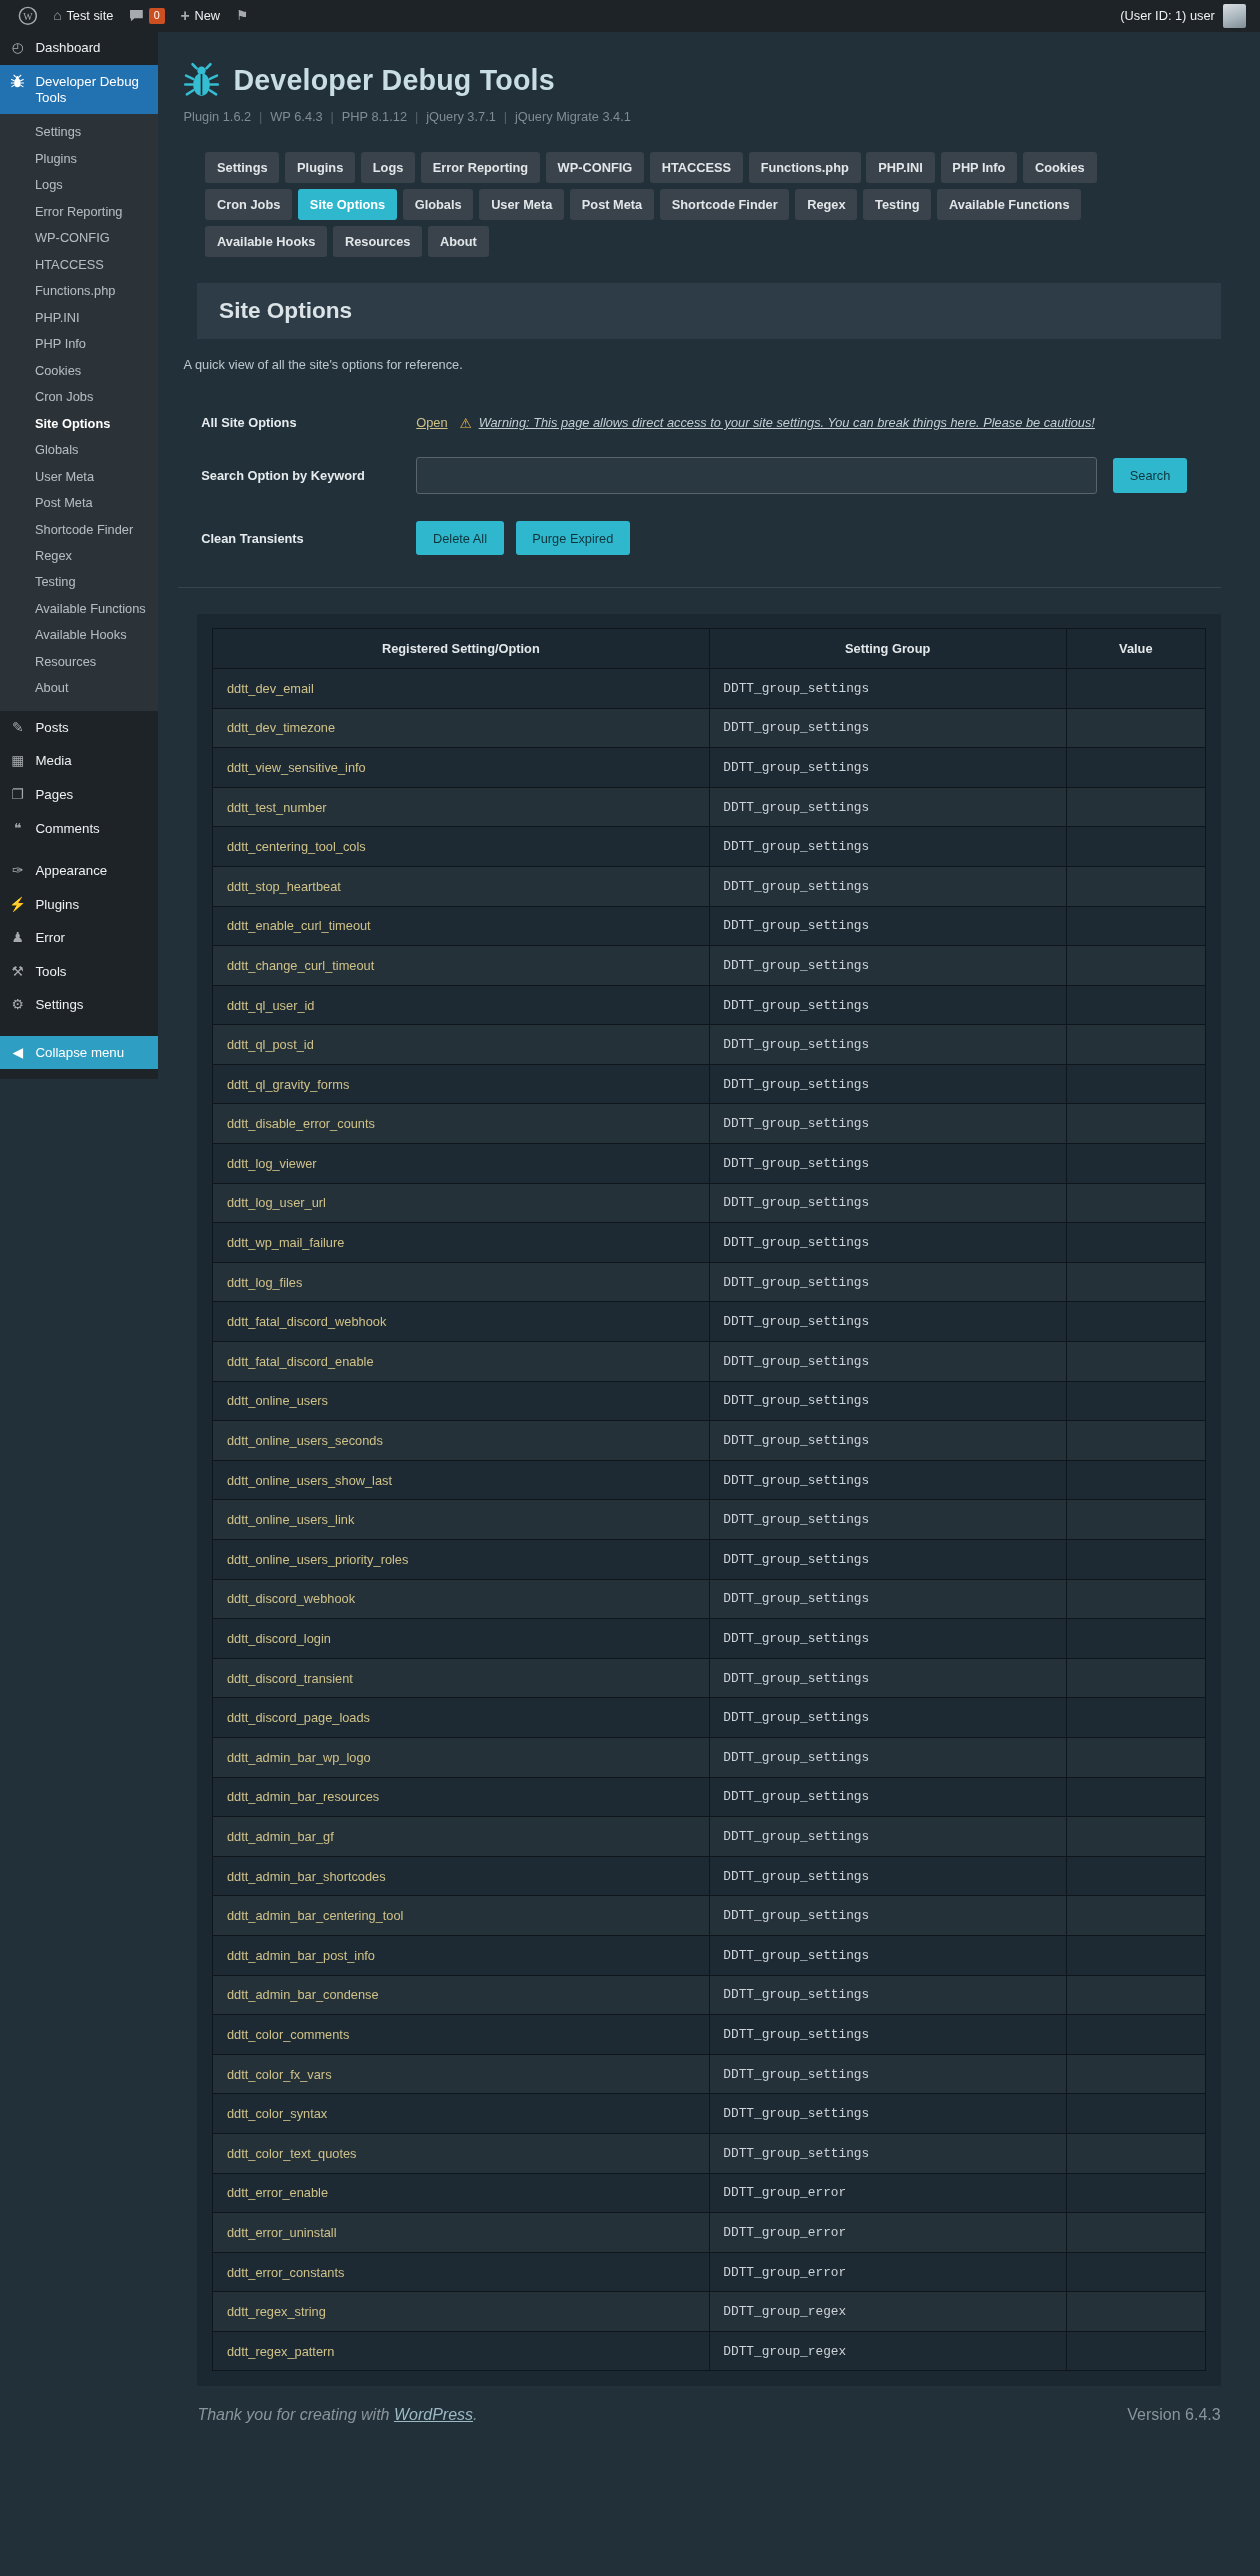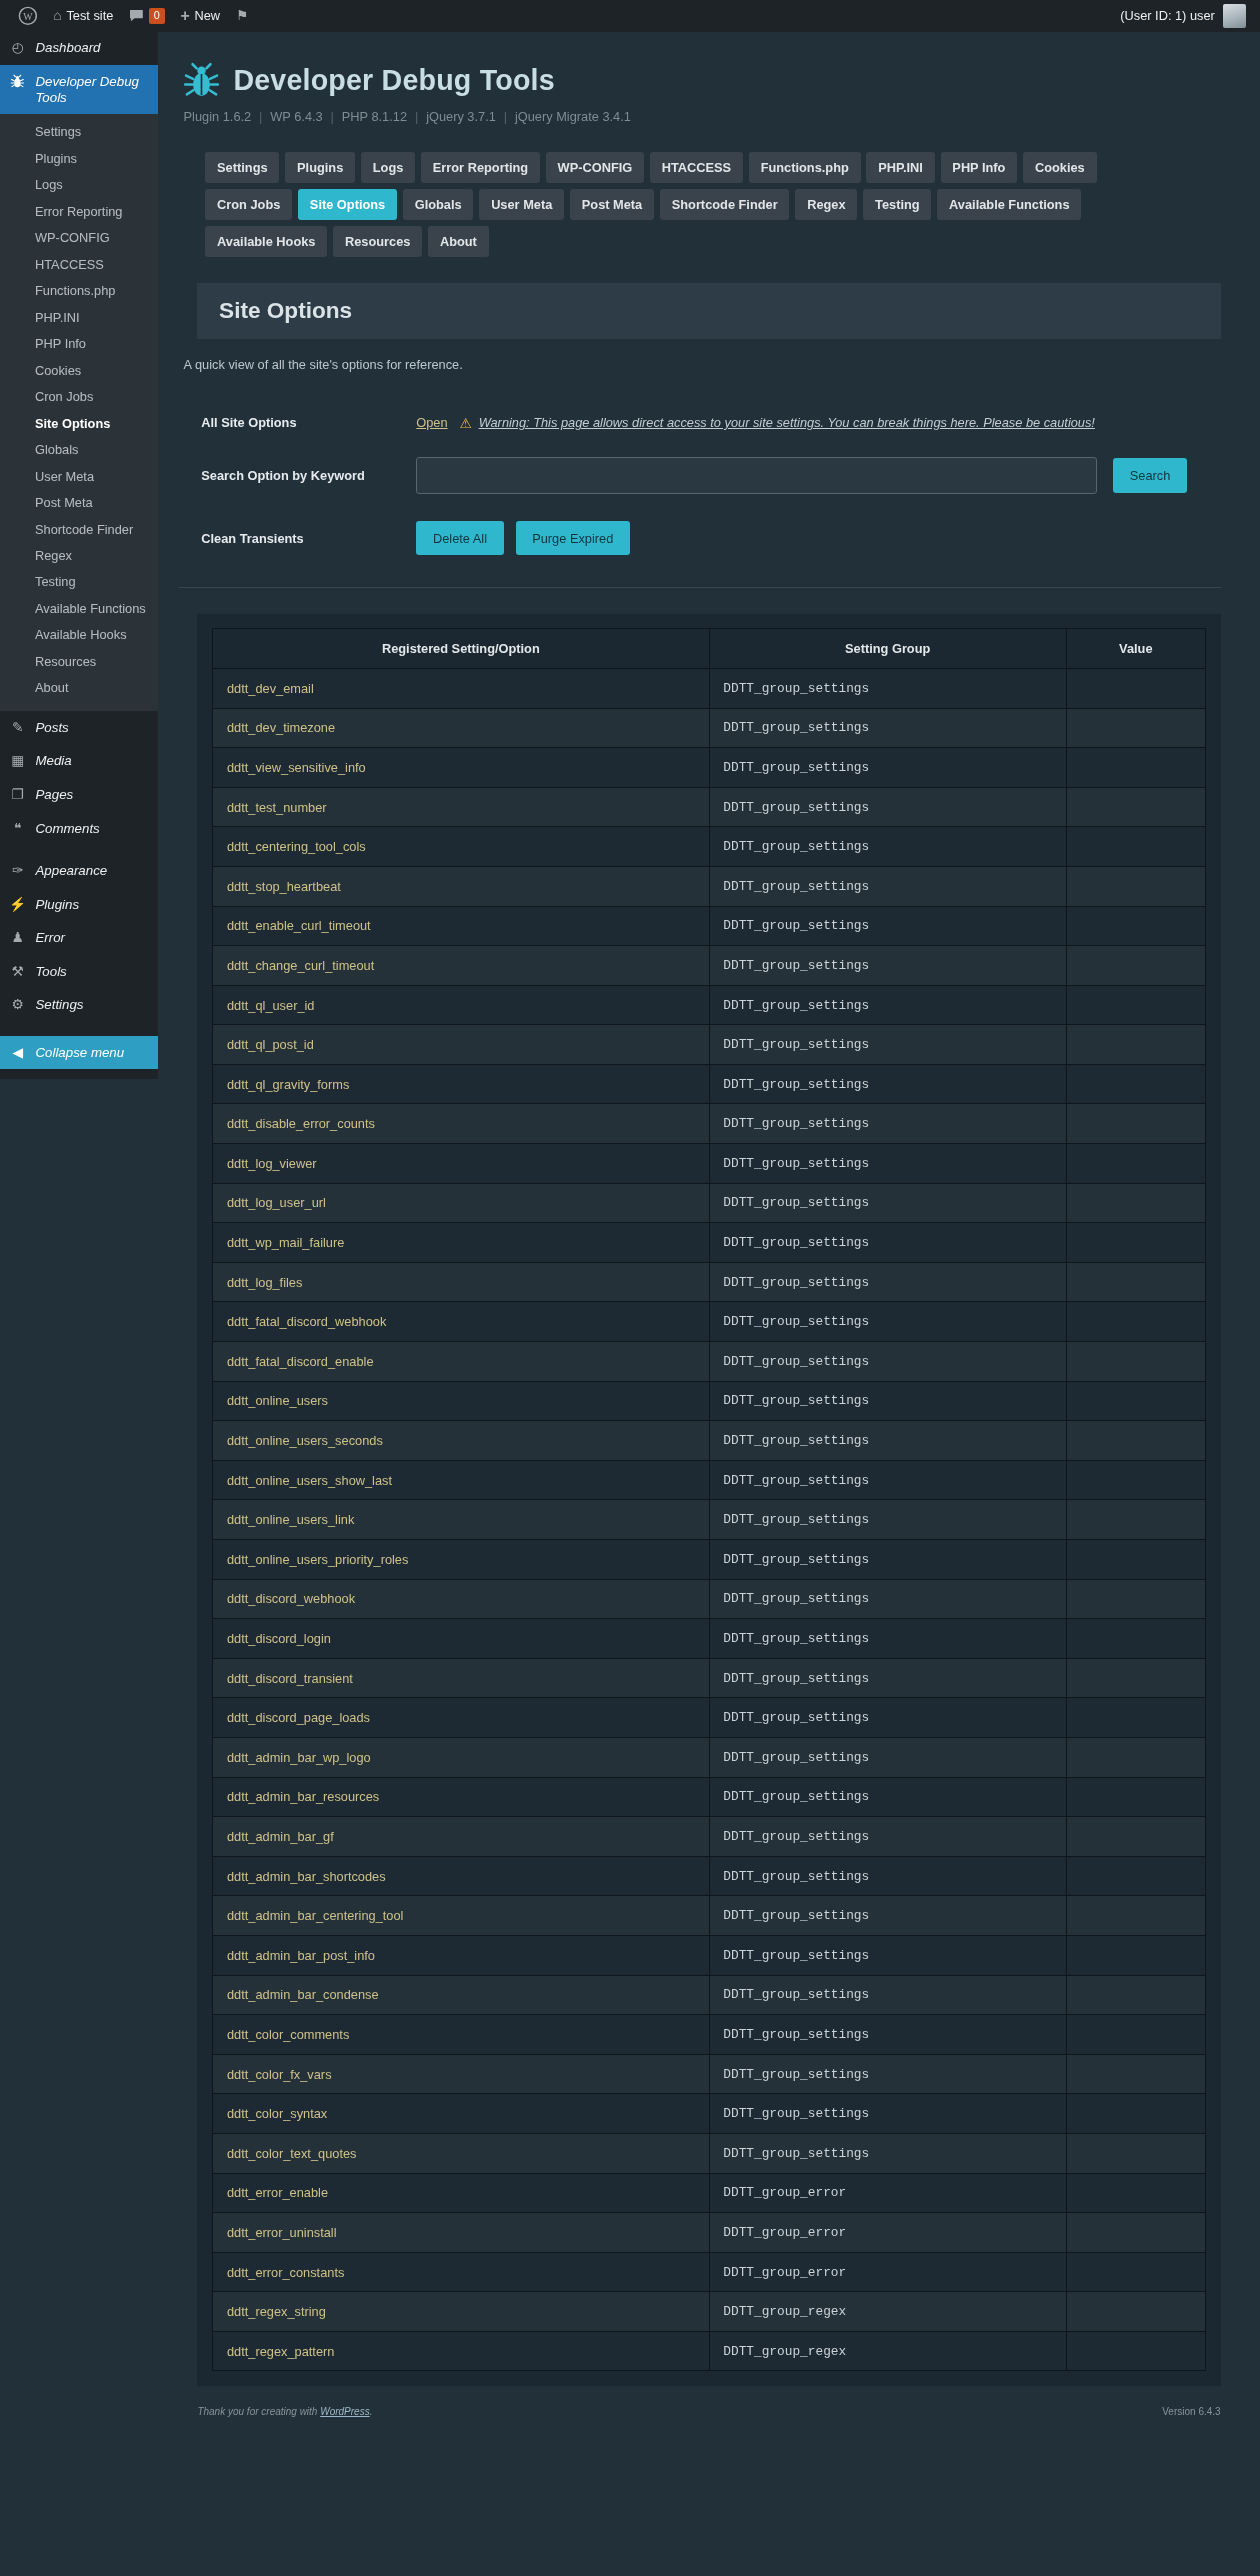--- a/index.html
+++ b/index.html
@@ -35,21 +35,21 @@
   
   #sidebar{
     position:absolute;top:31.5px;left:0;width:158px;
     background:#1d2327;padding-bottom:9.8px;z-index:4;
   }
   .menu-item{
     display:flex;align-items:flex-start;gap:7.9px;
     padding:8.9px 7.9px;color:#f0f0f1;font-size:13.3px;line-height:15.8px;cursor:pointer;
   }
   .menu-item .mi-icon{width:19.7px;flex:none;text-align:center;color:#a7aaad;font-size:13.8px;line-height:15.8px;}
-  .menu-item .mi-label{flex:1;font-style:italic;}
+  .menu-item .mi-label{flex:1;}
   .menu-item.active-parent{background:var(--menu-highlight,#2271b1);color:#fff;}
   .menu-item.active-parent .mi-icon{color:#fff;}
   #ddt-submenu{background:#2c3338;padding:4.9px 0 8.9px;}
   .submenu-item{
     padding:4.9px 9.8px 4.9px 35px;font-size:12.8px;line-height:16.7px;
     color:rgba(240,246,252,.70);cursor:pointer;
   }
   .submenu-item.active{color:#fff;font-weight:bold;}
   .menu-sep{height:8.9px;}
   .collapse-item{margin-top:13.8px;background:var(--collapse-highlight,#2e9ec2);color:#fff;}
@@ -102,21 +102,21 @@
   }
   table.options td{padding:11.8px 13.8px;border:1px solid #0e161c;}
   td.col-option{color:var(--link,#cfc289);width:50%;}
   td.col-group{color:#ccd4d9;width:36%;font-family:Liberation Mono, monospace;}
   td.col-value{width:14%;}
   tbody tr:nth-child(odd){background:#1e2a33;}
   tbody tr:nth-child(even){background:#253139;}
 
   #footer{
     display:flex;justify-content:space-between;align-items:center;
-    margin:19.7px 19.7px 0 19.7px;color:#8a949b;font-size:10px;
+    margin:19.7px 19.7px 0 19.7px;color:#8a949b;font-size:16px;
   }
   #footer .thanks{font-style:italic;}
   #footer a{color:#9cbac6;text-decoration:underline;cursor:pointer;}
 </style>
 </head>
 <body>
 
 <div id="adminbar">
   <div class="ab-item">
     <span class="ab-icon">

